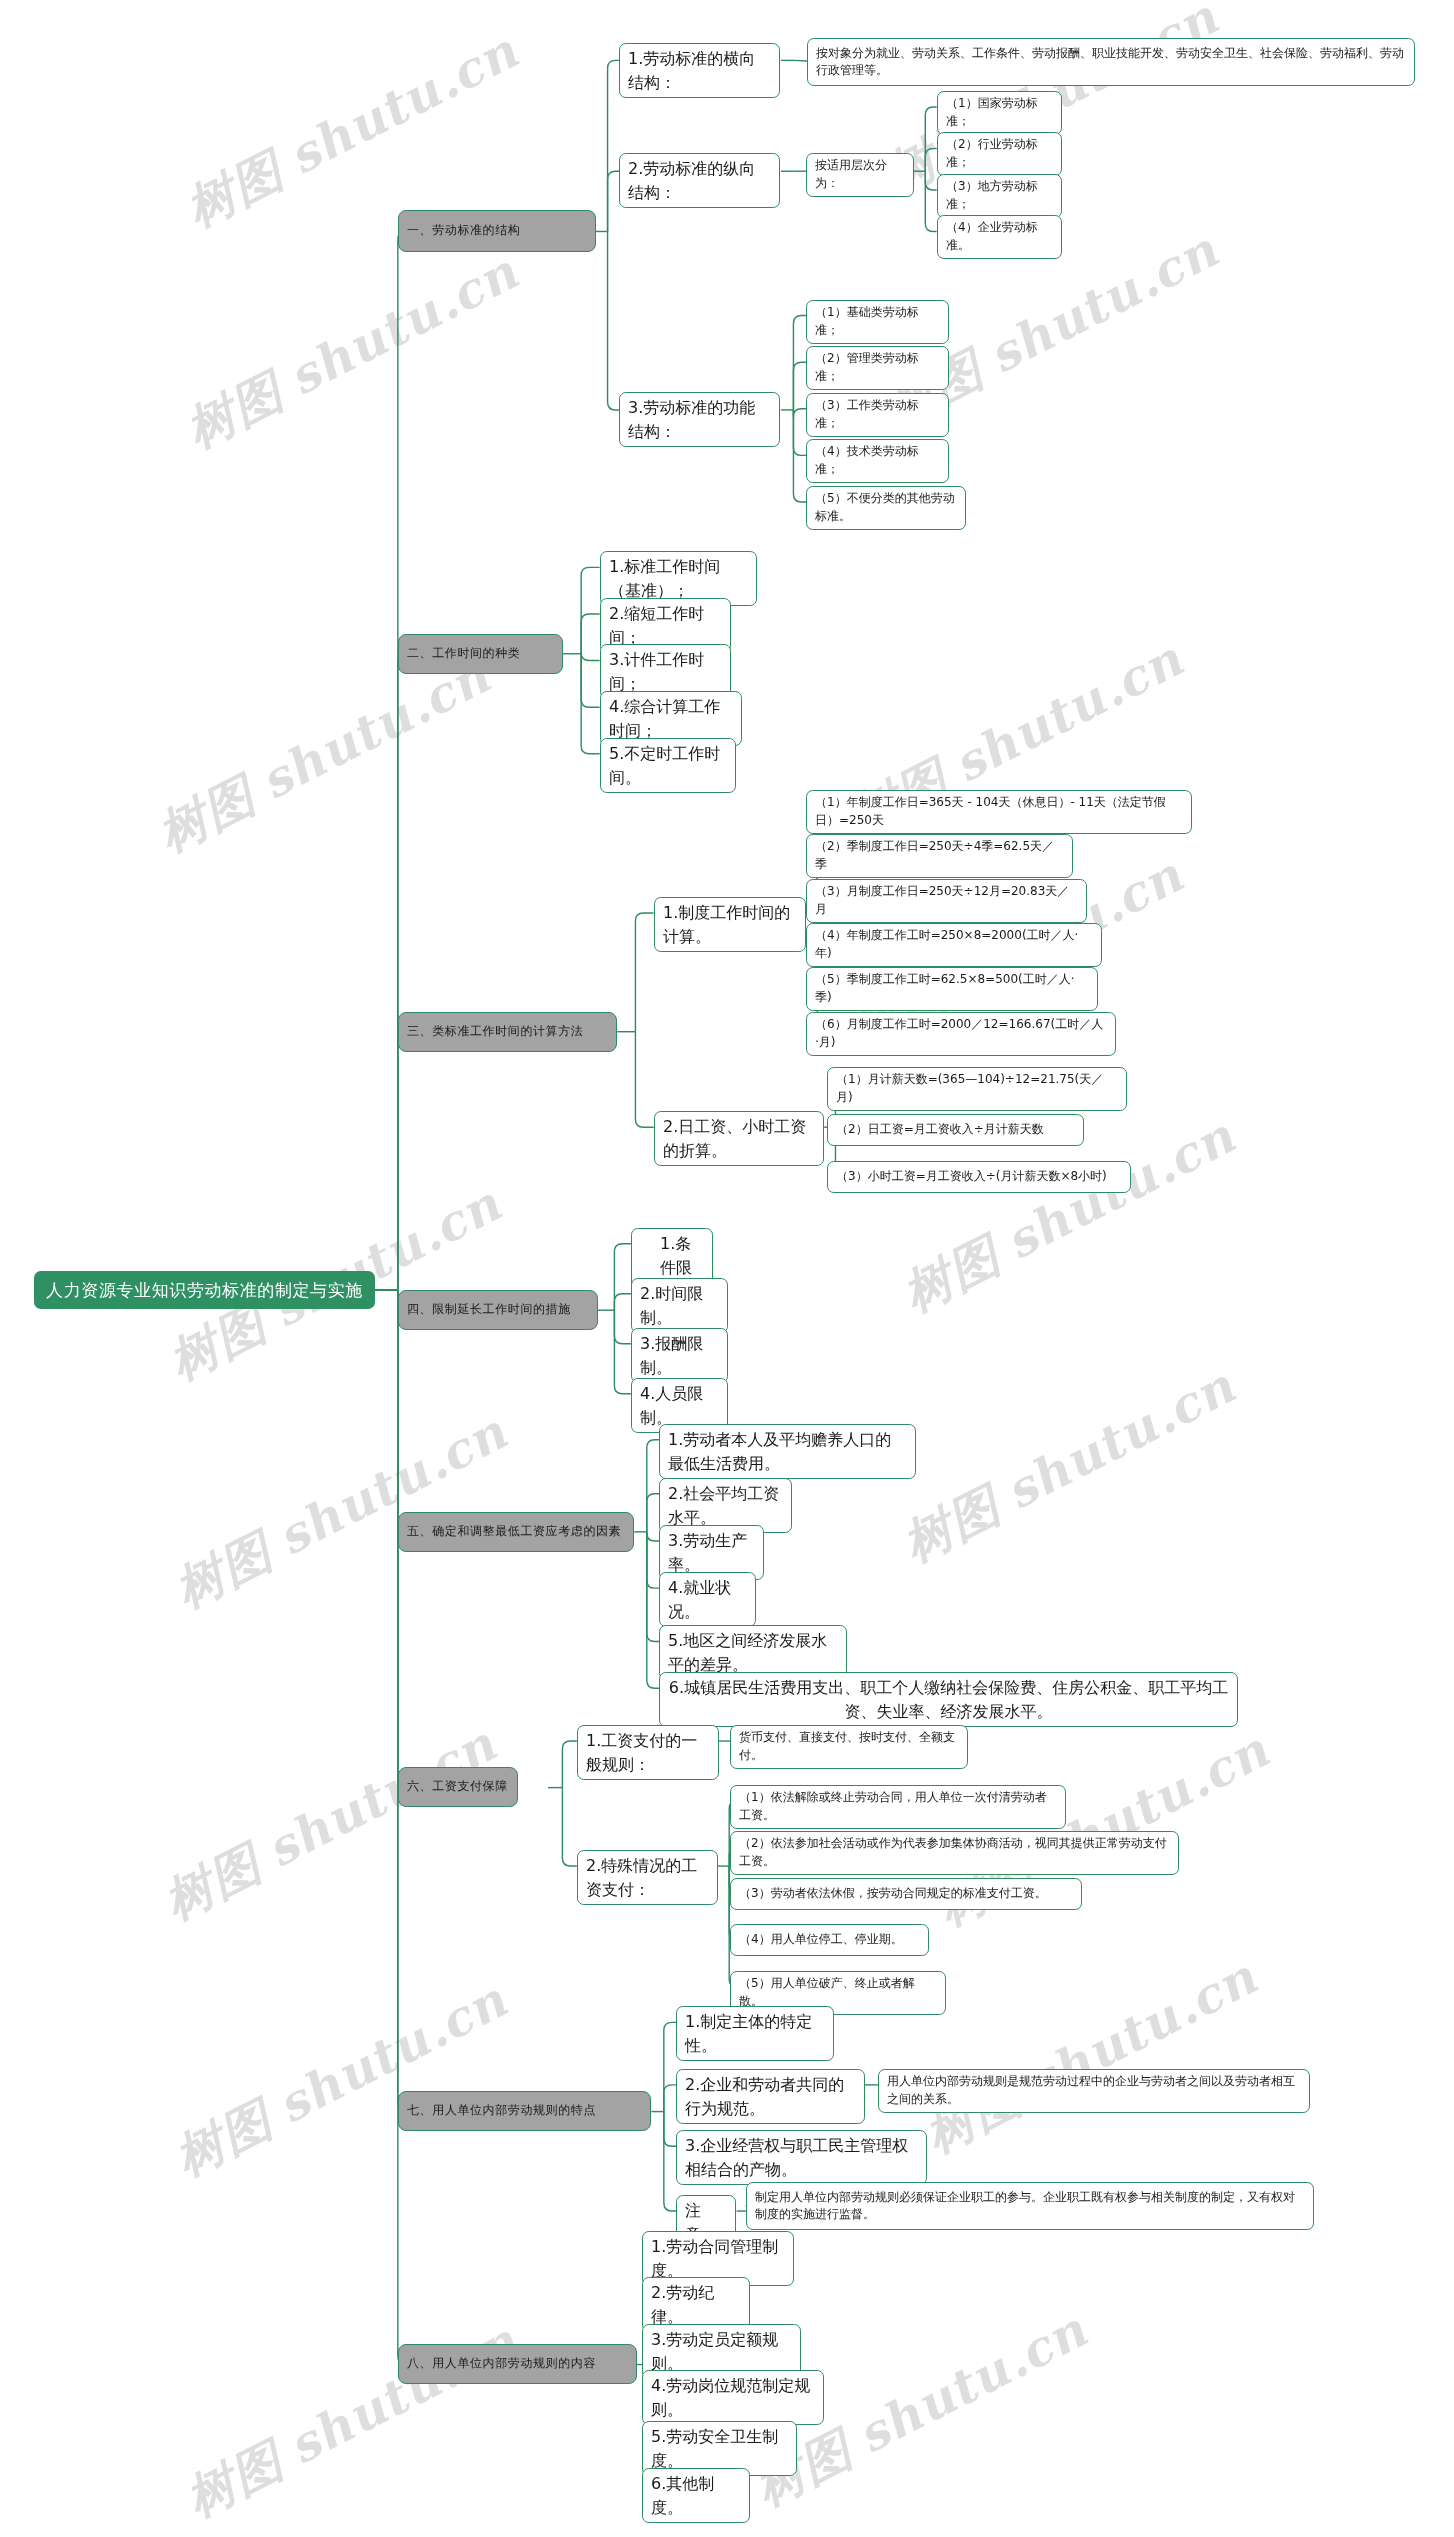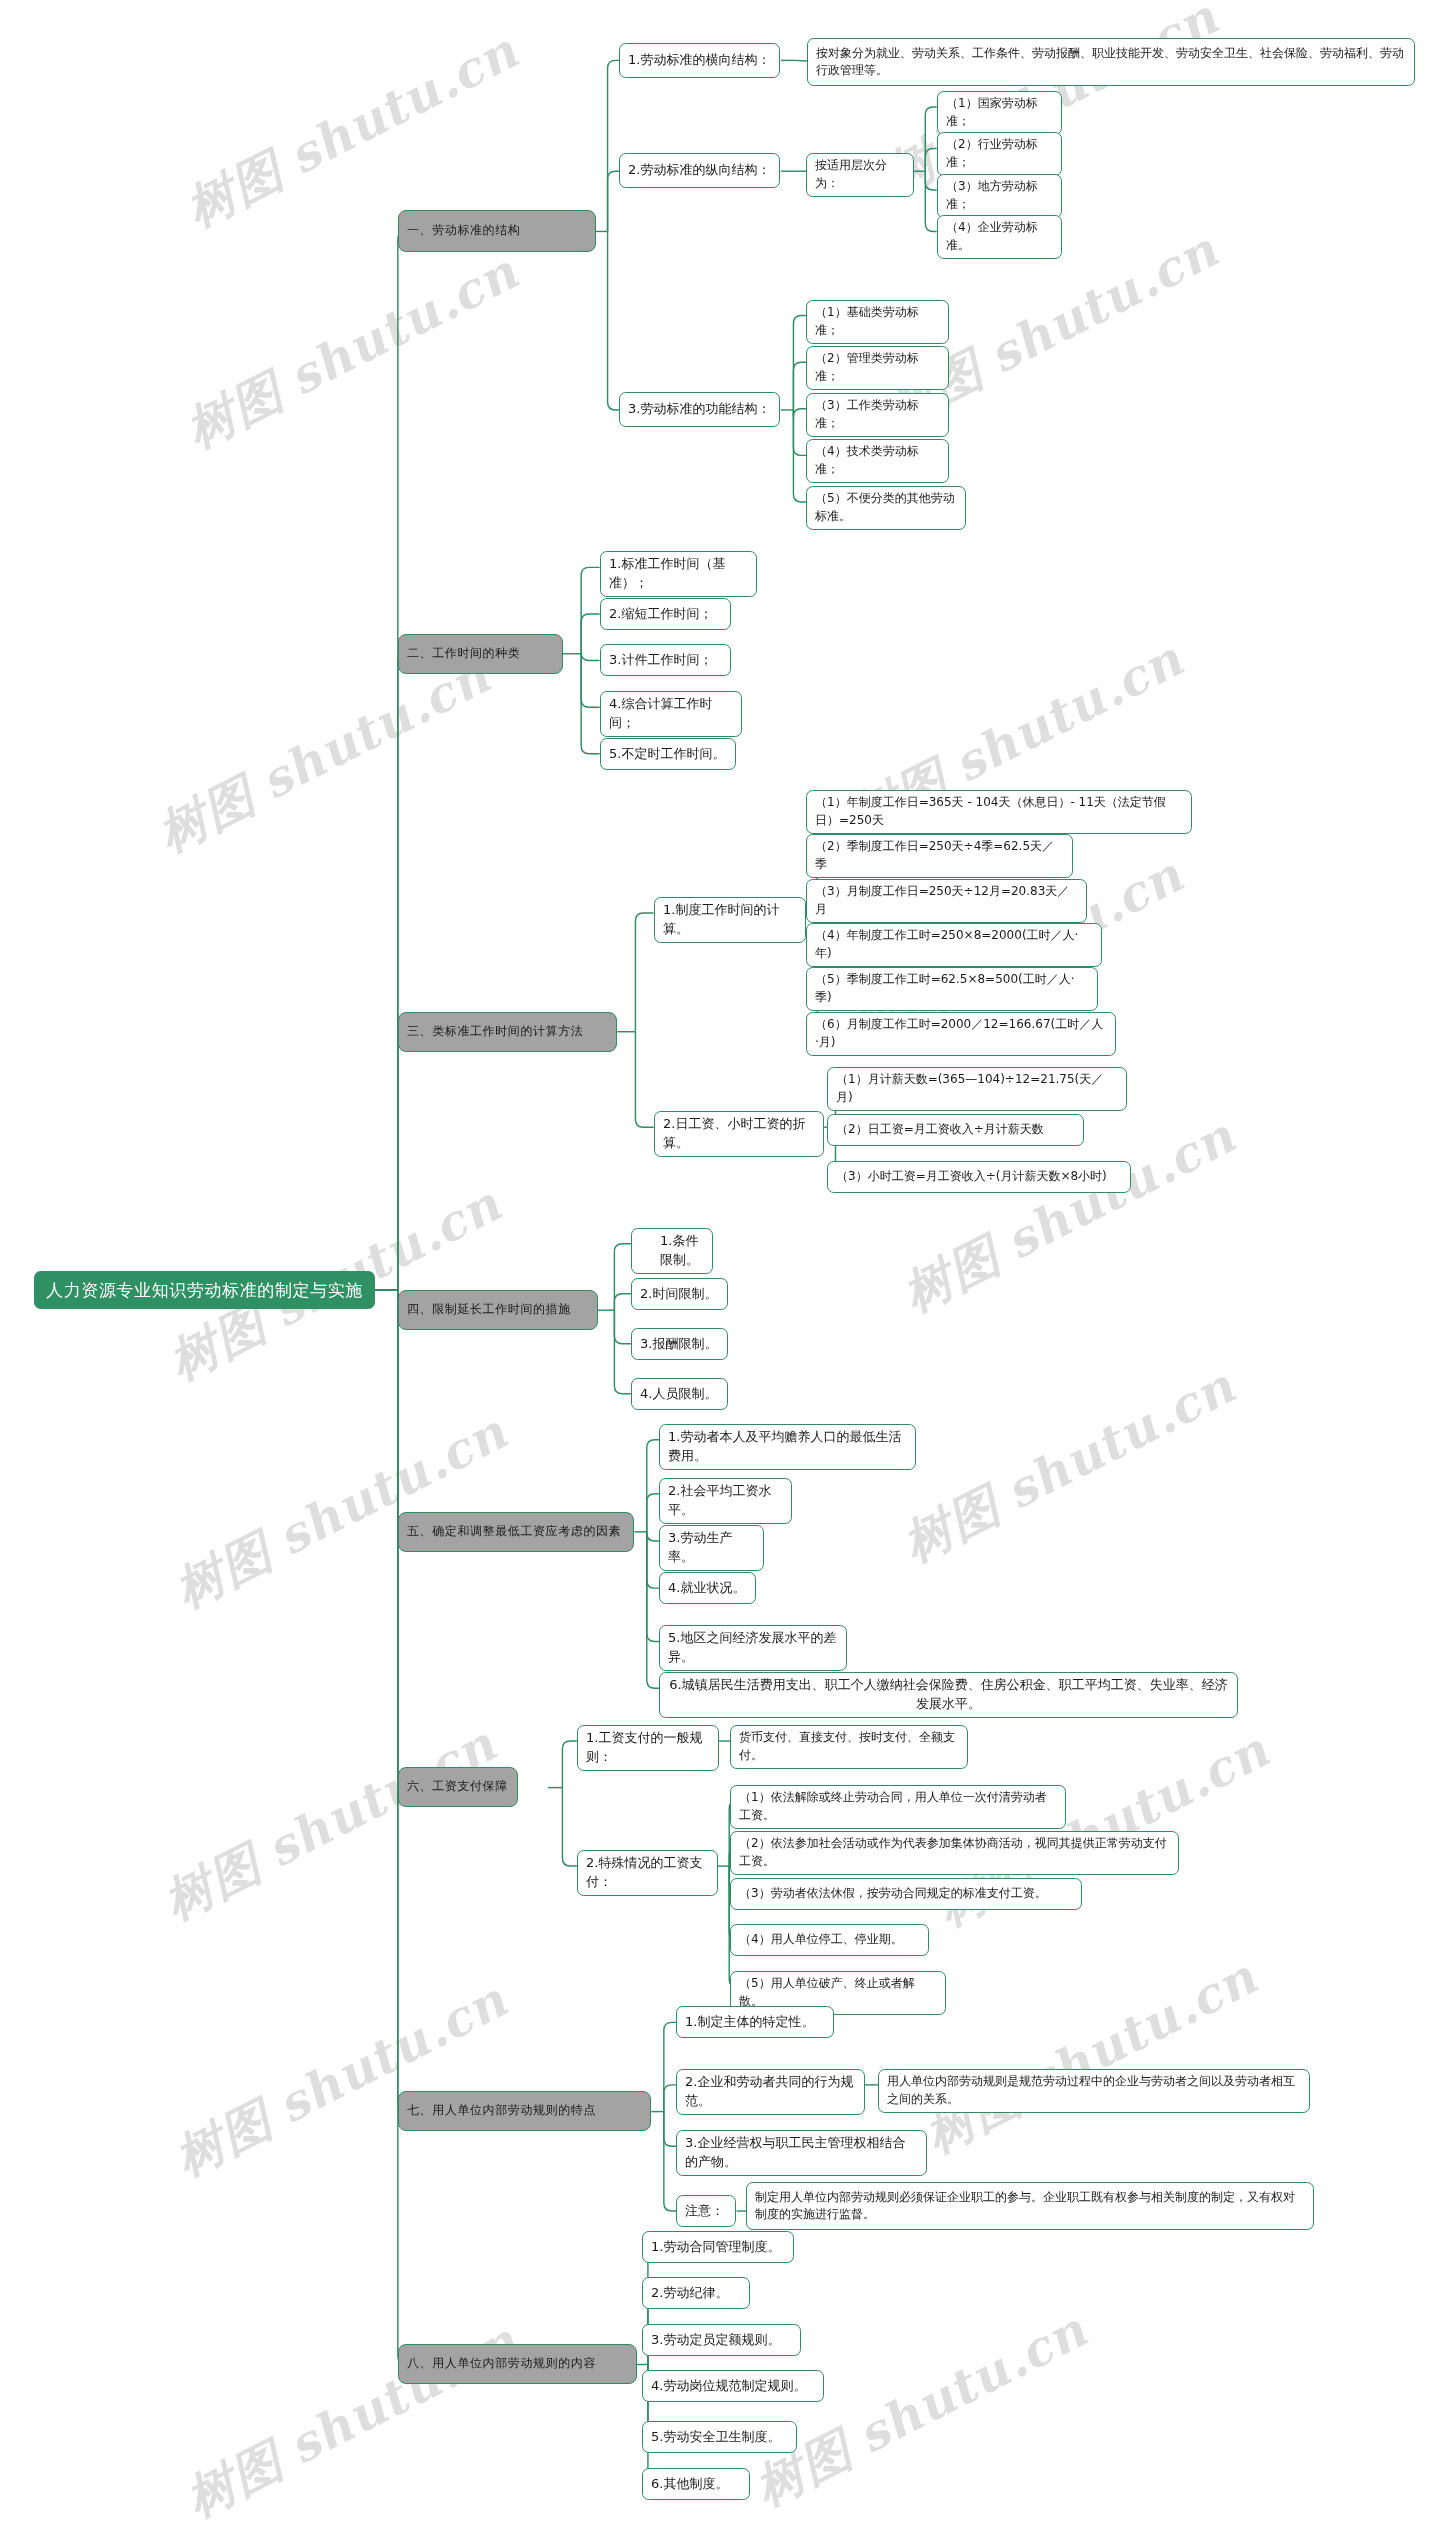--- a/index.html
+++ b/index.html
@@ -38,21 +38,21 @@
     line-height:1.45;
     z-index:3;
   }
   .node.lvl1{
     background:#a3a3a3;
     border-color:#2e8b62;
     font-size:12px;
     border-radius:8px;
     letter-spacing:0.6px;
   }
-  .node.lvl2{font-size:13px;}
+  .node.lvl2{font-size:16px;}
   .node.lvl3{font-size:12px;}
   .node.lvl4{font-size:12px;}
   .node.wrap{display:block;padding:5.7px 8px;}
 
   #root{
     position:absolute;
     left:34px;top:1271px;
     width:341px;height:38px;
     background:#2f9063;
     border:none;border-radius:6.8px;

